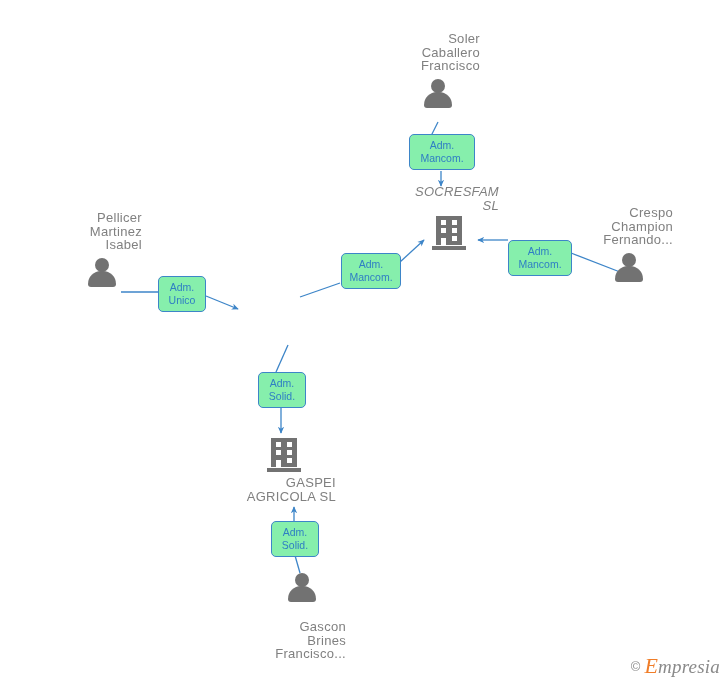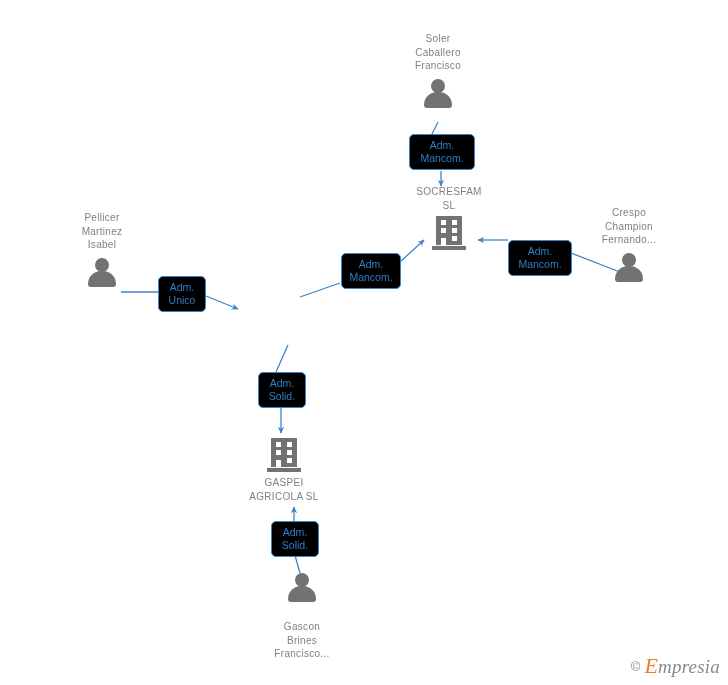--- a/index.html
+++ b/index.html
@@ -25,25 +25,25 @@
     width: 728px;
     height: 685px;
     pointer-events: none;
   }
   .node {
     position: absolute;
     text-align: center;
   }
   .node-label {
     color: #808080;
-    font-size: 10px;
+    font-size: 13px;
     line-height: 13.5px;
     letter-spacing: 0.3px;
     white-space: pre-line;
-    text-align: center;
+    text-align: right;
   }
   .person-icon {
     position: relative;
     width: 34px;
     height: 30px;
     margin: 0 auto;
   }
   .person-icon .head {
     position: absolute;
     left: 50%;
@@ -100,21 +100,21 @@
     position: absolute;
     width: 5px;
     height: 8px;
     background: #ffffff;
     bottom: 0px;
   }
   .adm-box {
     position: absolute;
     border: 1.4px solid #3d85c8;
     border-radius: 5px;
-    background: #000000;
+    background: #86efac;
     color: #2f7ec4;
     font-size: 10.5px;
     line-height: 13px;
     text-align: center;
     padding: 4px 6px;
     white-space: pre-line;
     box-sizing: border-box;
   }
   .watermark {
     position: absolute;
@@ -183,21 +183,21 @@
 Francisco</div>
     <div class="person-icon" style="margin-top:6px;">
       <div class="head"></div>
       <div class="body"></div>
     </div>
   </div>
 
   <div class="adm-box" style="left:409px; top:134px; width:66px;">Adm.
 Mancom.</div>
 
-  <div class="node" style="left:399px; top:185px; width:100px;">
+  <div class="node" style="left:399px; top:185px; width:100px;font-style:italic;">
     <div class="node-label">SOCRESFAM
 SL</div>
     <div class="building-icon" style="margin-top:4px;">
       <div class="tower"></div>
       <div class="win" style="left:9px;  top:4px;"></div>
       <div class="win" style="left:20px; top:4px;"></div>
       <div class="win" style="left:9px;  top:12px;"></div>
       <div class="win" style="left:20px; top:12px;"></div>
       <div class="win" style="left:20px; top:20px;"></div>
       <div class="door" style="left:9px; bottom:4px;"></div>

